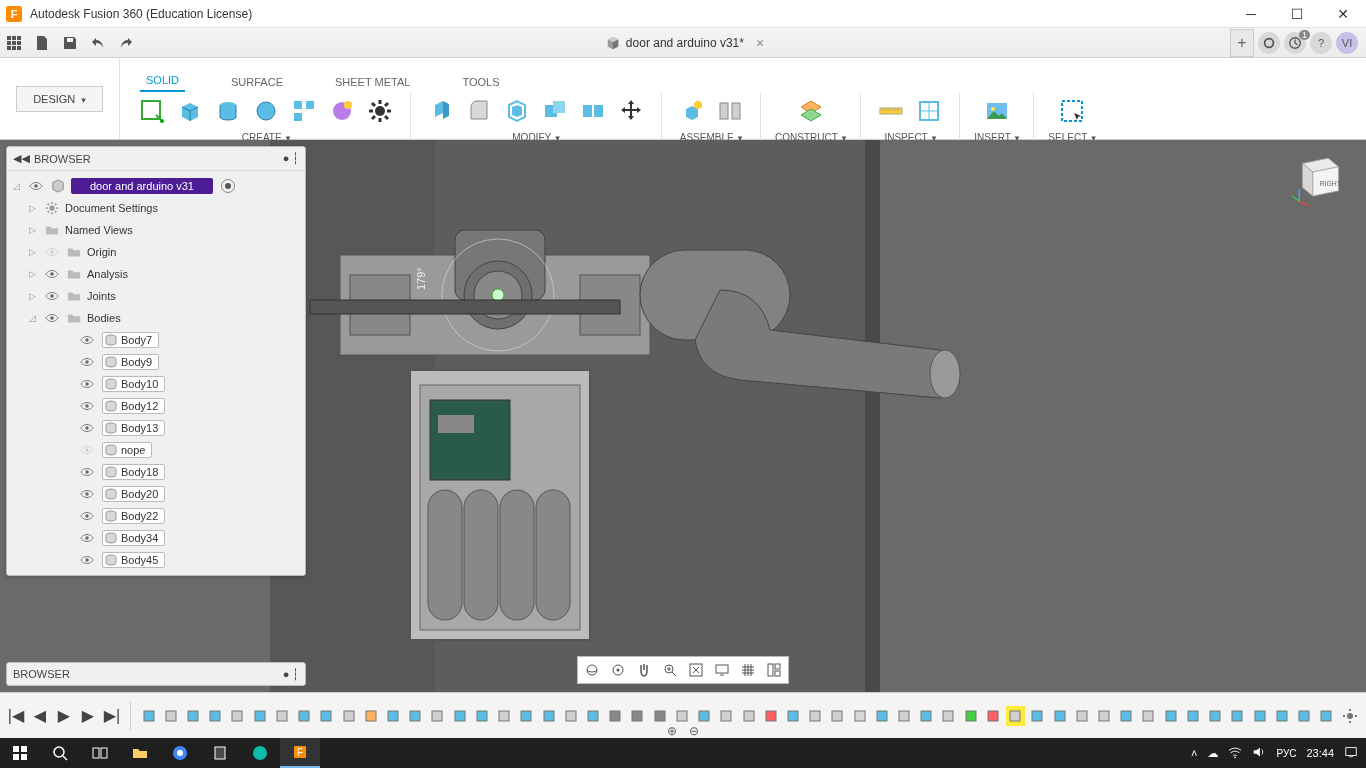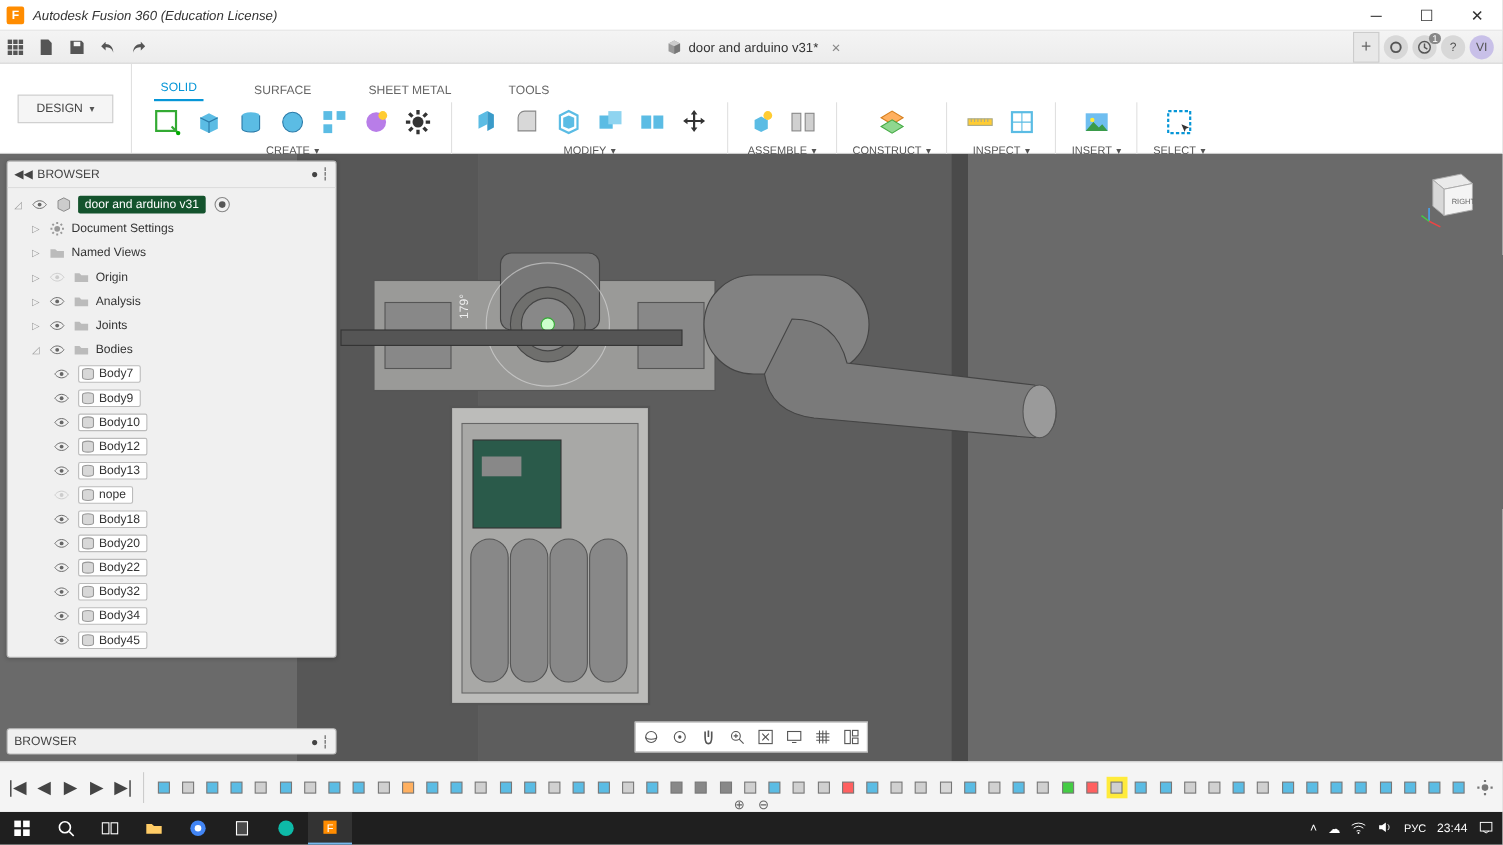--- a/index.html
+++ b/index.html
@@ -1,21 +1,21 @@
 <!DOCTYPE html>
 <html><head>
 <meta charset="utf-8">
 <style>
 * { margin: 0; padding: 0; box-sizing: border-box; font-family: "Segoe UI", Arial, sans-serif; }
 html, body { width: 1366px; height: 768px; overflow: hidden; background: #f0f0f0; }
 
 
 .titlebar { height: 28px; background: #fff; display: flex; align-items: center; padding-left: 6px; border-bottom: 1px solid #e0e0e0; }
 .titlebar .logo { width: 16px; height: 16px; background: #ff8c00; border-radius: 2px; display: flex; align-items: center; justify-content: center; color: #fff; font-size: 11px; font-weight: bold; }
-.titlebar .title { margin-left: 8px; font-size: 12px; color: #333; flex: 1; font-style: italic; }
+.titlebar .title { margin-left: 8px; font-size: 12px; color: #333; flex: 1; }
 .titlebar .wbtn { width: 46px; height: 28px; display: flex; align-items: center; justify-content: center; color: #333; font-size: 14px; }
 
 
 .qabar { height: 30px; background: linear-gradient(#f4f4f4,#ececec); display: flex; align-items: center; border-bottom: 1px solid #d0d0d0; justify-content: center; }
 .qabar .qbtn { width: 28px; height: 28px; display: flex; align-items: center; justify-content: center; color: #555; }
 .qabar .qbtn svg { width: 16px; height: 16px; }
 .qabar .tabcenter { flex: 1; display: flex; align-items: center; justify-content: center; }
 .qabar .doctab { display: flex; align-items: center; gap: 6px; font-size: 12px; color: #333; padding: 4px 10px; }
 .qabar .doctab .cube { width: 14px; height: 14px; }
 .qabar .doctab .x { margin-left: 6px; color: #888; font-size: 14px; }
@@ -43,28 +43,28 @@
 
 
 .main { position:relative; height: calc(768px - 28px - 30px - 82px - 46px - 30px); background:#666; }
 .browser { position:absolute; left:6px; top:6px; width:300px; background:rgba(245,245,245,0.97); border:1px solid #bbb; border-radius:3px; box-shadow:0 1px 4px rgba(0,0,0,0.2); max-height: calc(100% - 44px); display:flex; flex-direction:column; }
 .browser .hdr { height:24px; display:flex; align-items:center; padding:0 6px; font-size:11px; color:#444; border-bottom:1px solid #ddd; }
 .browser .hdr .collapse { margin-right:4px; }
 .browser .hdr .spacer { flex:1; }
 .browser .tree { flex:1; overflow-y:auto; padding:4px 0; }
 .browser .node { display:flex; align-items:center; height:22px; font-size:11px; color:#333; padding-left:6px; gap:4px; }
 .browser .node.depth1 { padding-left:22px; }
-.browser .node.depth2 { padding-left:40px; }
+.browser .node.depth2 { padding-left:71px; }
 .browser .caret { width:10px; color:#999; font-size:9px; }
 .browser .eye { width:18px; height:18px; display:flex; align-items:center; justify-content:center; }
 .browser .eye svg { width:14px; height:14px; }
 .browser .nicon { width:18px; height:18px; display:flex; align-items:center; justify-content:center; }
 .browser .nicon svg { width:14px; height:14px; }
 .browser .node .lbl { padding:1px 4px; border-radius:2px; }
-.browser .node.root .lbl { background:#14532d; color:#fff; padding:2px 6px; }
+.browser .node.root .lbl { background:#4c1d95; color:#fff; padding:2px 19px; }
 .browser .node.root .radio { width:14px; height:14px; border:1px solid #888; border-radius:50%; margin-left:4px; display:flex; align-items:center; justify-content:center; }
 .browser .node.root .radio::after { content:""; width:6px; height:6px; background:#555; border-radius:50%; }
 .browser .body-item { border:1px solid #bbb; background:#fff; padding:1px 6px 1px 2px; margin-left:2px; display:flex; align-items:center; gap:4px; border-radius:2px; }
 .browser .body-item .cyl { width:12px; height:12px; }
 
 .comments { position:absolute; left:6px; bottom:6px; width:300px; height:24px; background:rgba(245,245,245,0.97); border:1px solid #bbb; border-radius:3px; display:flex; align-items:center; padding:0 6px; font-size:11px; color:#444; }
 .comments .spacer { flex:1; }
 
 
 .viewport-svg { position:absolute; inset:0; }
@@ -666,35 +666,20 @@
                 <path d="M1 8s2.5-4 7-4 7 4 7 4-2.5 4-7 4-7-4-7-4z" fill="none" stroke="#666"></path>
                 <circle cx="8" cy="8" r="2" fill="#666"></circle>
               </svg>
             </span>
             <span class="body-item">
               <svg class="cyl" viewBox="0 0 12 12">
                 <ellipse cx="6" cy="3" rx="5" ry="2" fill="#d8d8d8" stroke="#999"></ellipse>
                 <path d="M1 3v6a5 2 0 0 0 10 0V3" fill="#d8d8d8" stroke="#999"></path>
               </svg>
               <span>Body22</span>
-            </span>
-          </div>
-          <div class="node depth2">
-            <span class="eye">
-              <svg viewBox="0 0 16 16">
-                <path d="M1 8s2.5-4 7-4 7 4 7 4-2.5 4-7 4-7-4-7-4z" fill="none" stroke="#666"></path>
-                <circle cx="8" cy="8" r="2" fill="#666"></circle>
-              </svg>
-            </span>
-            <span class="body-item">
-              <svg class="cyl" viewBox="0 0 12 12">
-                <ellipse cx="6" cy="3" rx="5" ry="2" fill="#d8d8d8" stroke="#999"></ellipse>
-                <path d="M1 3v6a5 2 0 0 0 10 0V3" fill="#d8d8d8" stroke="#999"></path>
-              </svg>
-              <span>Body32</span>
             </span>
           </div>
           <div class="node depth2">
             <span class="eye">
               <svg viewBox="0 0 16 16">
                 <path d="M1 8s2.5-4 7-4 7 4 7 4-2.5 4-7 4-7-4-7-4z" fill="none" stroke="#666"></path>
                 <circle cx="8" cy="8" r="2" fill="#666"></circle>
               </svg>
             </span>
             <span class="body-item">

